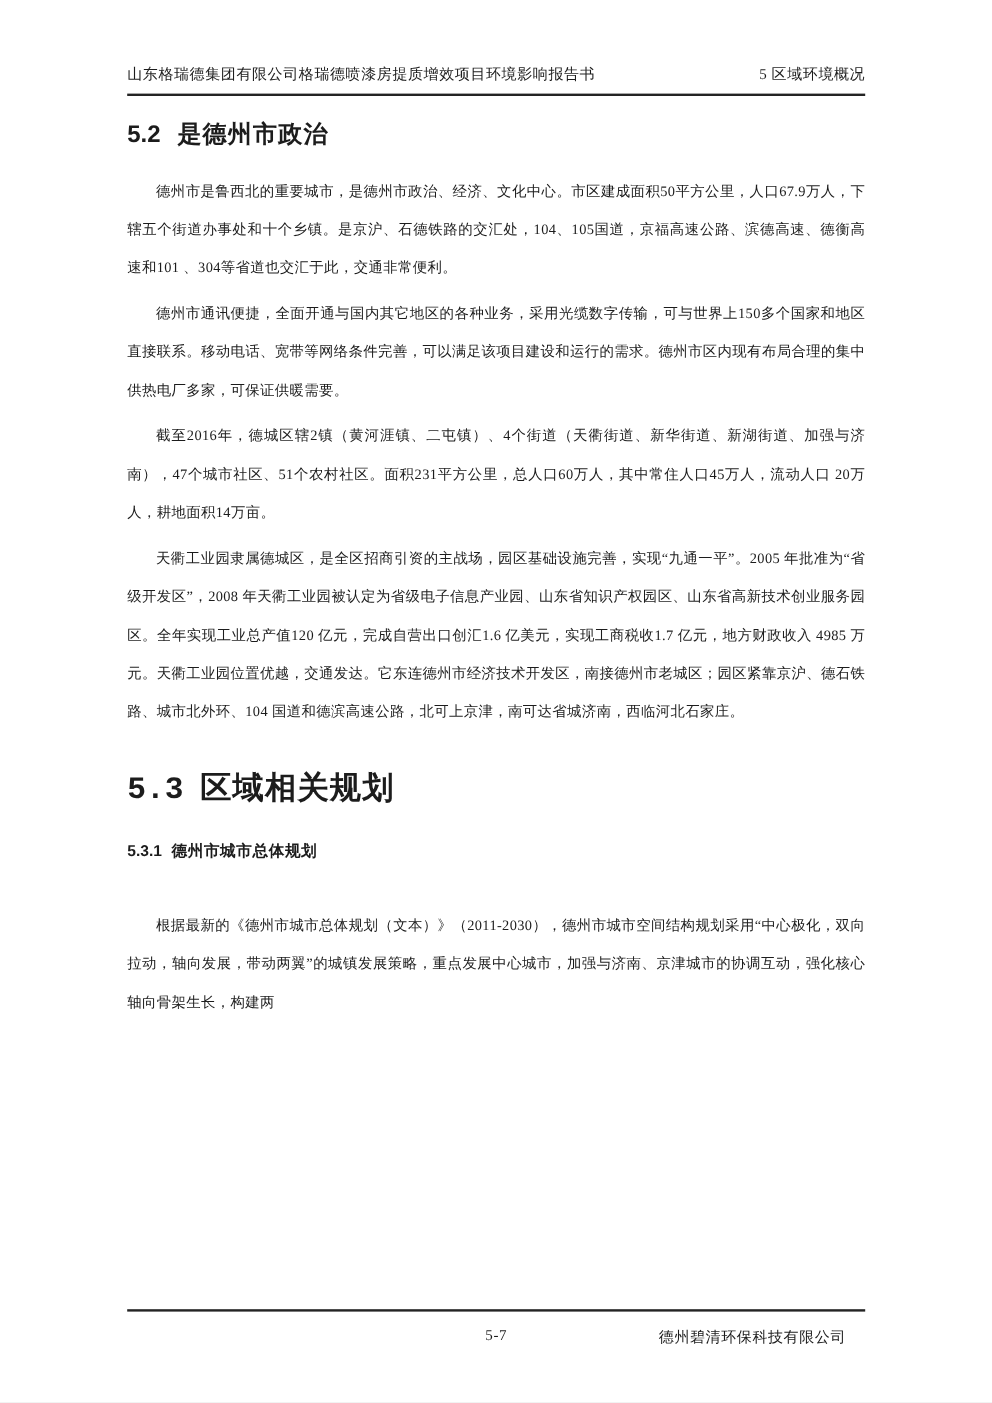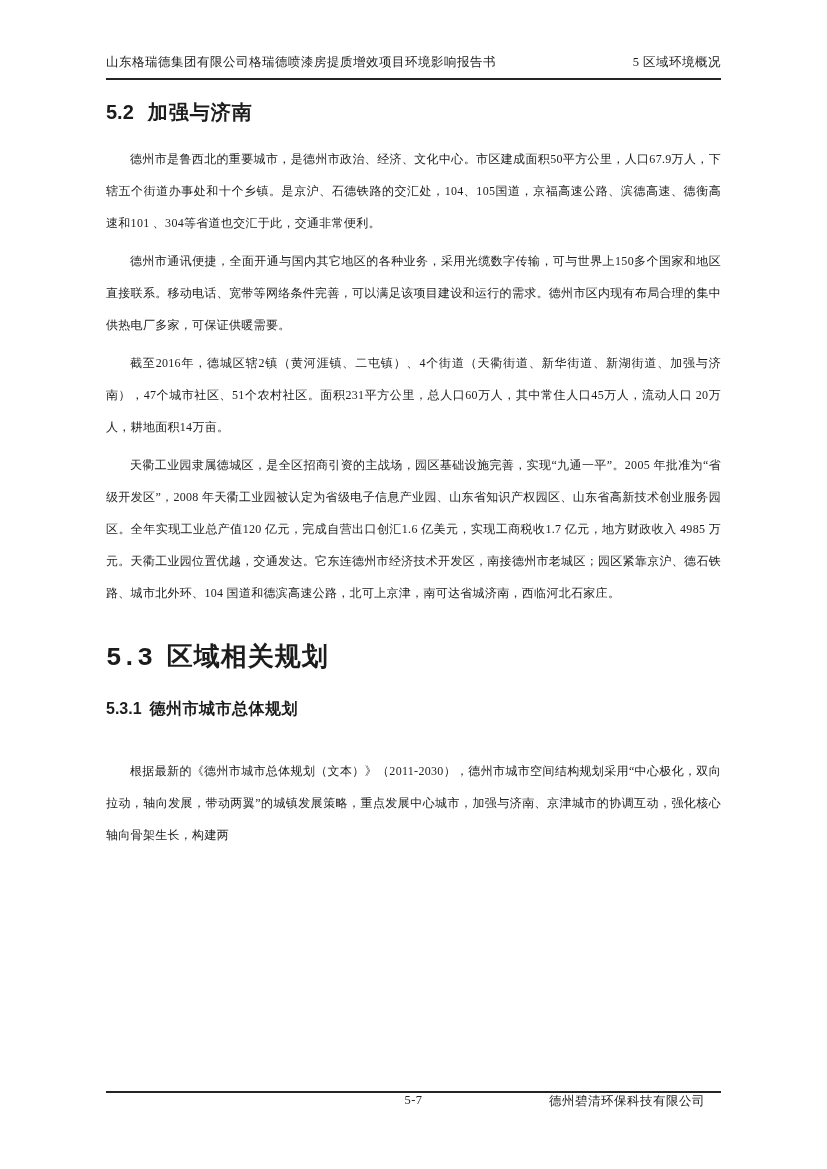--- a/index.html
+++ b/index.html
@@ -54,40 +54,40 @@
     font-weight: bold;
     font-size: 26px;
     line-height: 26px;
     letter-spacing: 1px;
   }
   h2.sec-heading .sec-num { margin-right: 14px; letter-spacing: 0; }
   h3.subsec-heading {
     margin: 0 0 36px 0;
     font-family: "Liberation Sans", "DejaVu Sans", sans-serif;
     font-weight: bold;
-    font-size: 16px;
+    font-size: 13px;
     line-height: 20px;
     letter-spacing: 0.5px;
   }
   h3.subsec-heading .sec-num { margin-right: 8px; letter-spacing: 0; }
   p.body-para {
     margin: 0 0 6px 0;
     font-size: 12px;
     line-height: 32px;
     text-align: justify;
     text-indent: 2em;
     letter-spacing: 0.3px;
   }
   .running-footer {
     position: absolute;
     left: 106px;
     right: 106px;
     top: 1091px;
     border-top: 2px solid #242424;
-    padding-top: 0;
+    padding-top: 13px;
     font-size: 12.5px;
     letter-spacing: 0.5px;
     height: 22px;
   }
   .running-footer .page-num {
     position: absolute;
     left: 0;
     right: 0;
     text-align: center;
   }
@@ -101,21 +101,21 @@
 
 <div class="page">
 
   <div class="running-header">
     <span class="left">山东格瑞德集团有限公司格瑞德喷漆房提质增效项目环境影响报告书</span>
     <span class="right">5 区域环境概况</span>
   </div>
 
   <div class="content">
 
-    <h1 class="sec-heading"><span class="sec-num">5.2</span><span>加强与济南</span></h1>
+    <h1 class="sec-heading"><span class="sec-num">5.2</span><span>是德州市政治</span></h1>
 
     <p class="body-para">德州市是鲁西北的重要城市，是德州市政治、经济、文化中心。市区建成面积50平方公里，人口67.9万人，下辖五个街道办事处和十个乡镇。是京沪、石德铁路的交汇处，104、105国道，京福高速公路、滨德高速、德衡高速和101 、304等省道也交汇于此，交通非常便利。</p>
     <p class="body-para">德州市通讯便捷，全面开通与国内其它地区的各种业务，采用光缆数字传输，可与世界上150多个国家和地区直接联系。移动电话、宽带等网络条件完善，可以满足该项目建设和运行的需求。德州市区内现有布局合理的集中供热电厂多家，可保证供暖需要。</p>
     <p class="body-para">截至2016年，德城区辖2镇（黄河涯镇、二屯镇）、4个街道（天衢街道、新华街道、新湖街道、加强与济南），47个城市社区、51个农村社区。面积231平方公里，总人口60万人，其中常住人口45万人，流动人口 20万人，耕地面积14万亩。</p>
     <p class="body-para">天衢工业园隶属德城区，是全区招商引资的主战场，园区基础设施完善，实现“九通一平”。2005 年批准为“省级开发区”，2008 年天衢工业园被认定为省级电子信息产业园、山东省知识产权园区、山东省高新技术创业服务园区。全年实现工业总产值120 亿元，完成自营出口创汇1.6 亿美元，实现工商税收1.7 亿元，地方财政收入 4985 万元。天衢工业园位置优越，交通发达。它东连德州市经济技术开发区，南接德州市老城区；园区紧靠京沪、德石铁路、城市北外环、104 国道和德滨高速公路，北可上京津，南可达省城济南，西临河北石家庄。</p>
 
     <h2 class="sec-heading"><span class="sec-num">5.3</span><span>区域相关规划</span></h2>
 
     <h3 class="subsec-heading"><span class="sec-num">5.3.1</span><span>德州市城市总体规划</span></h3>
 

